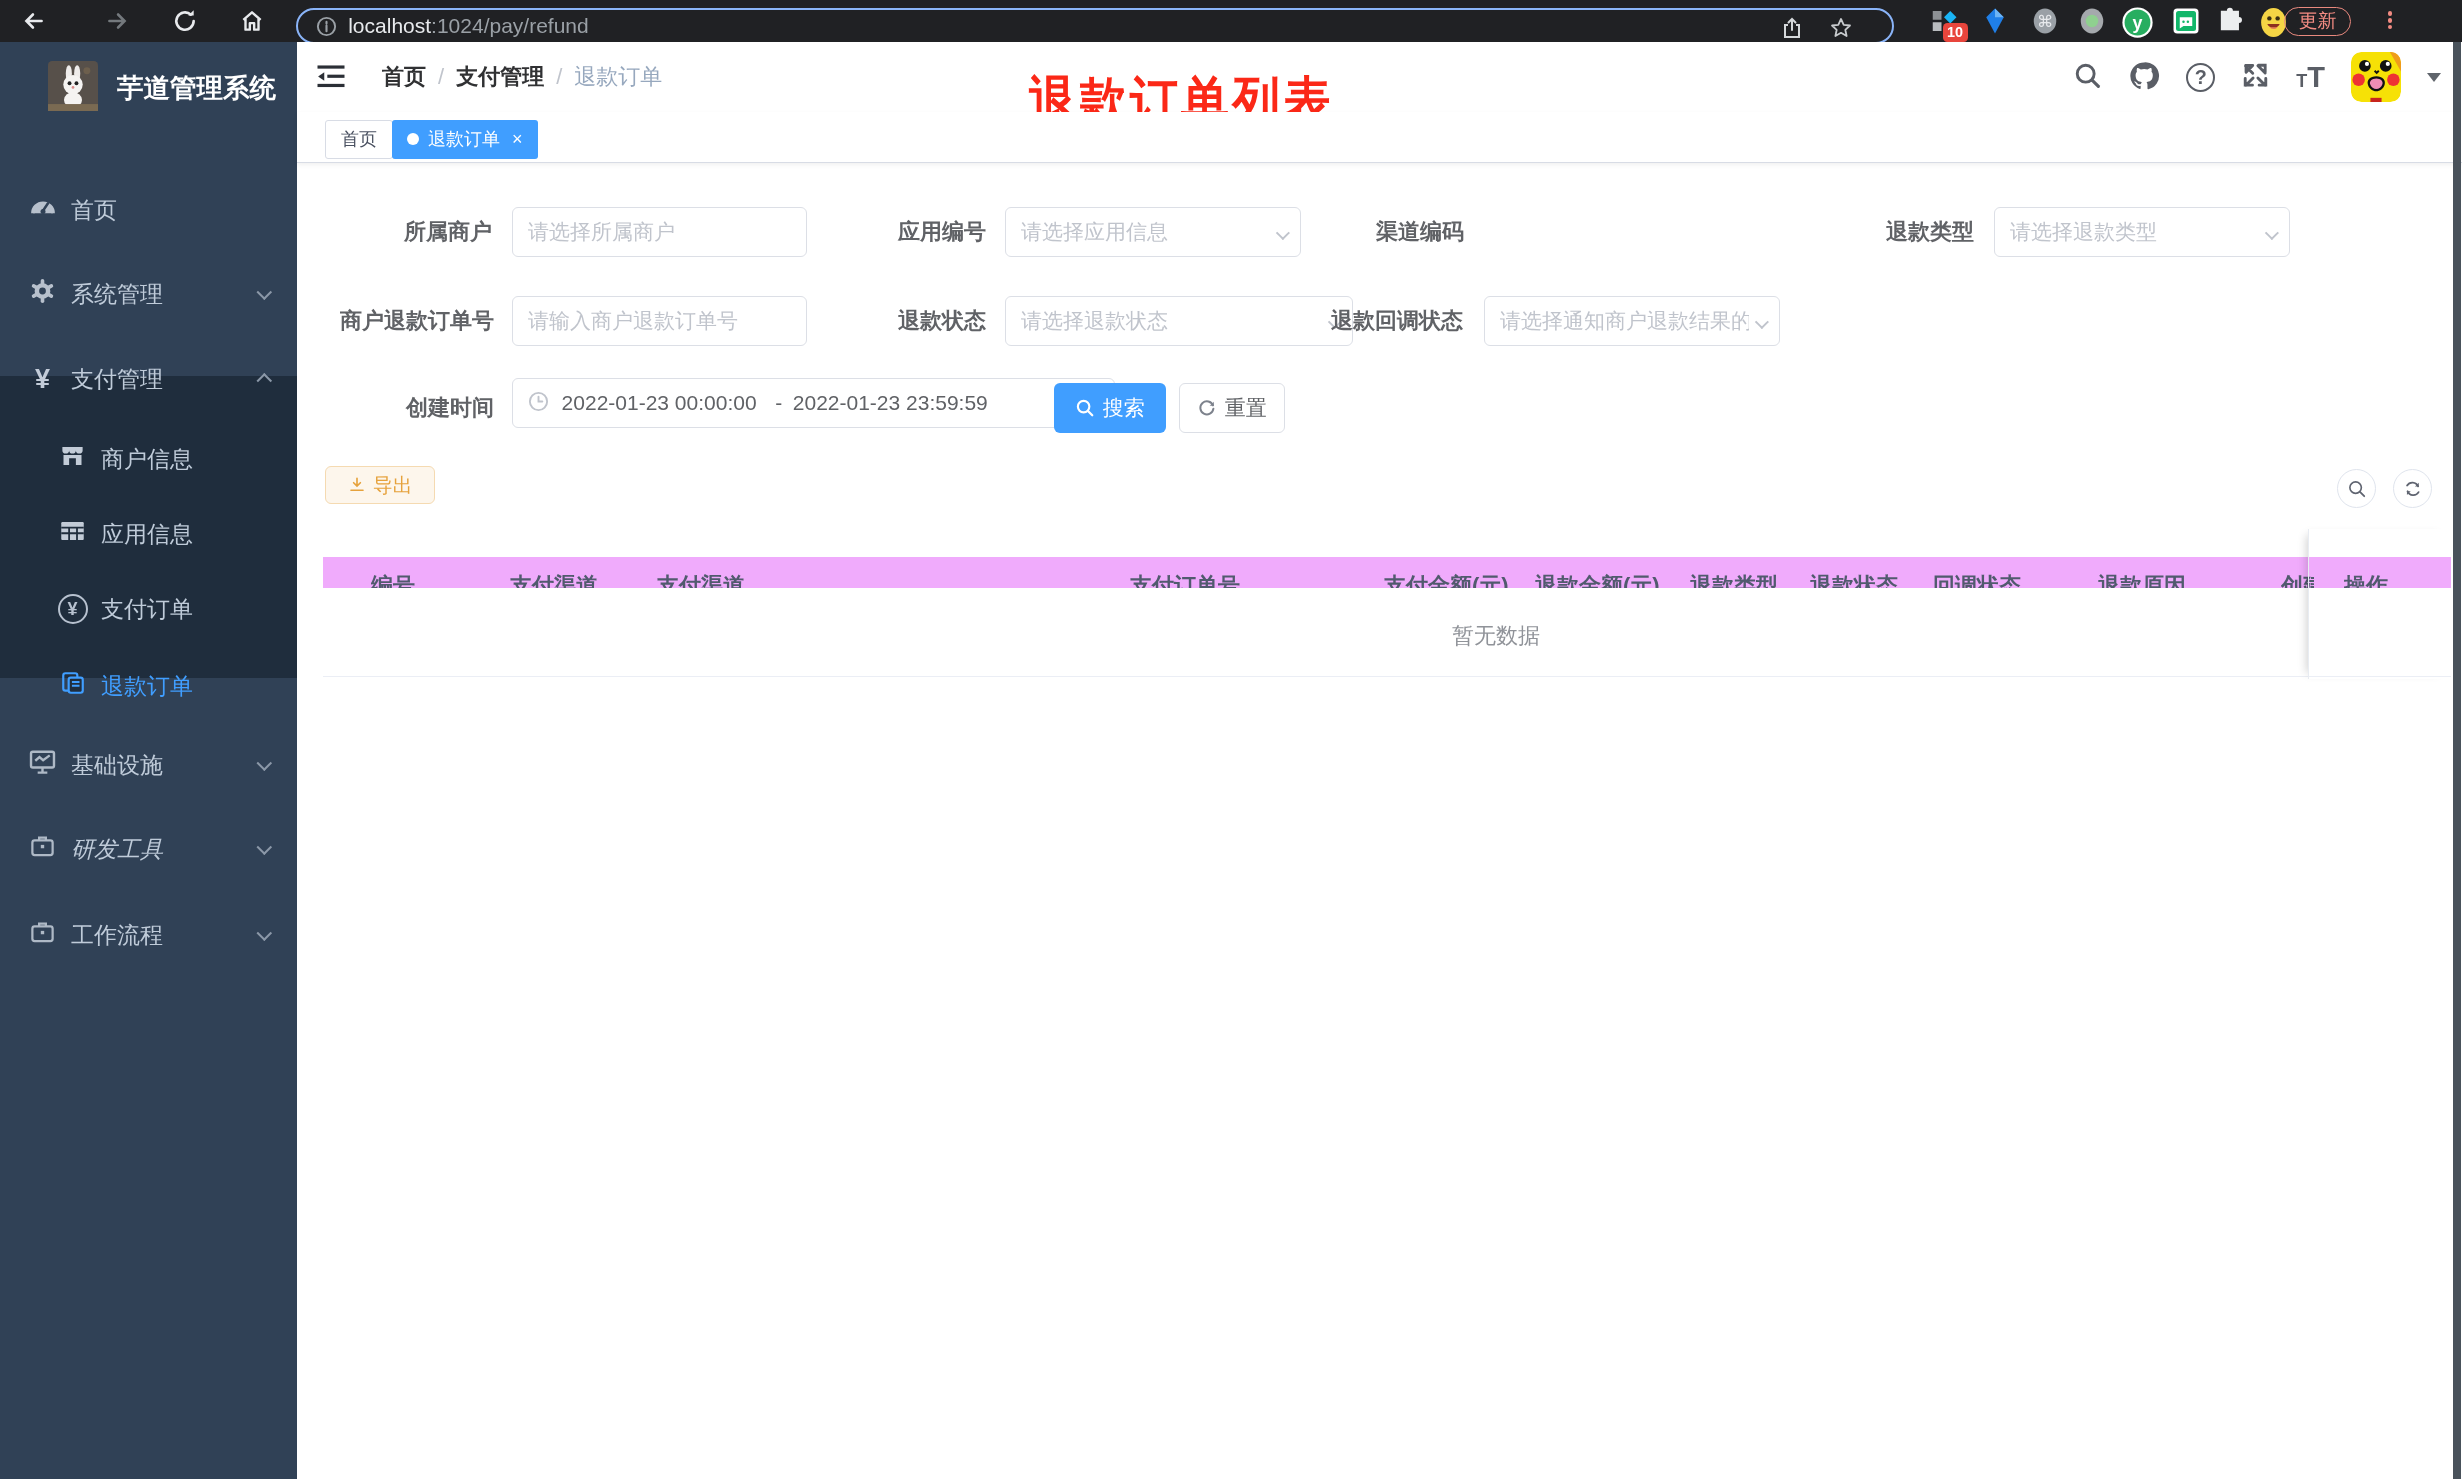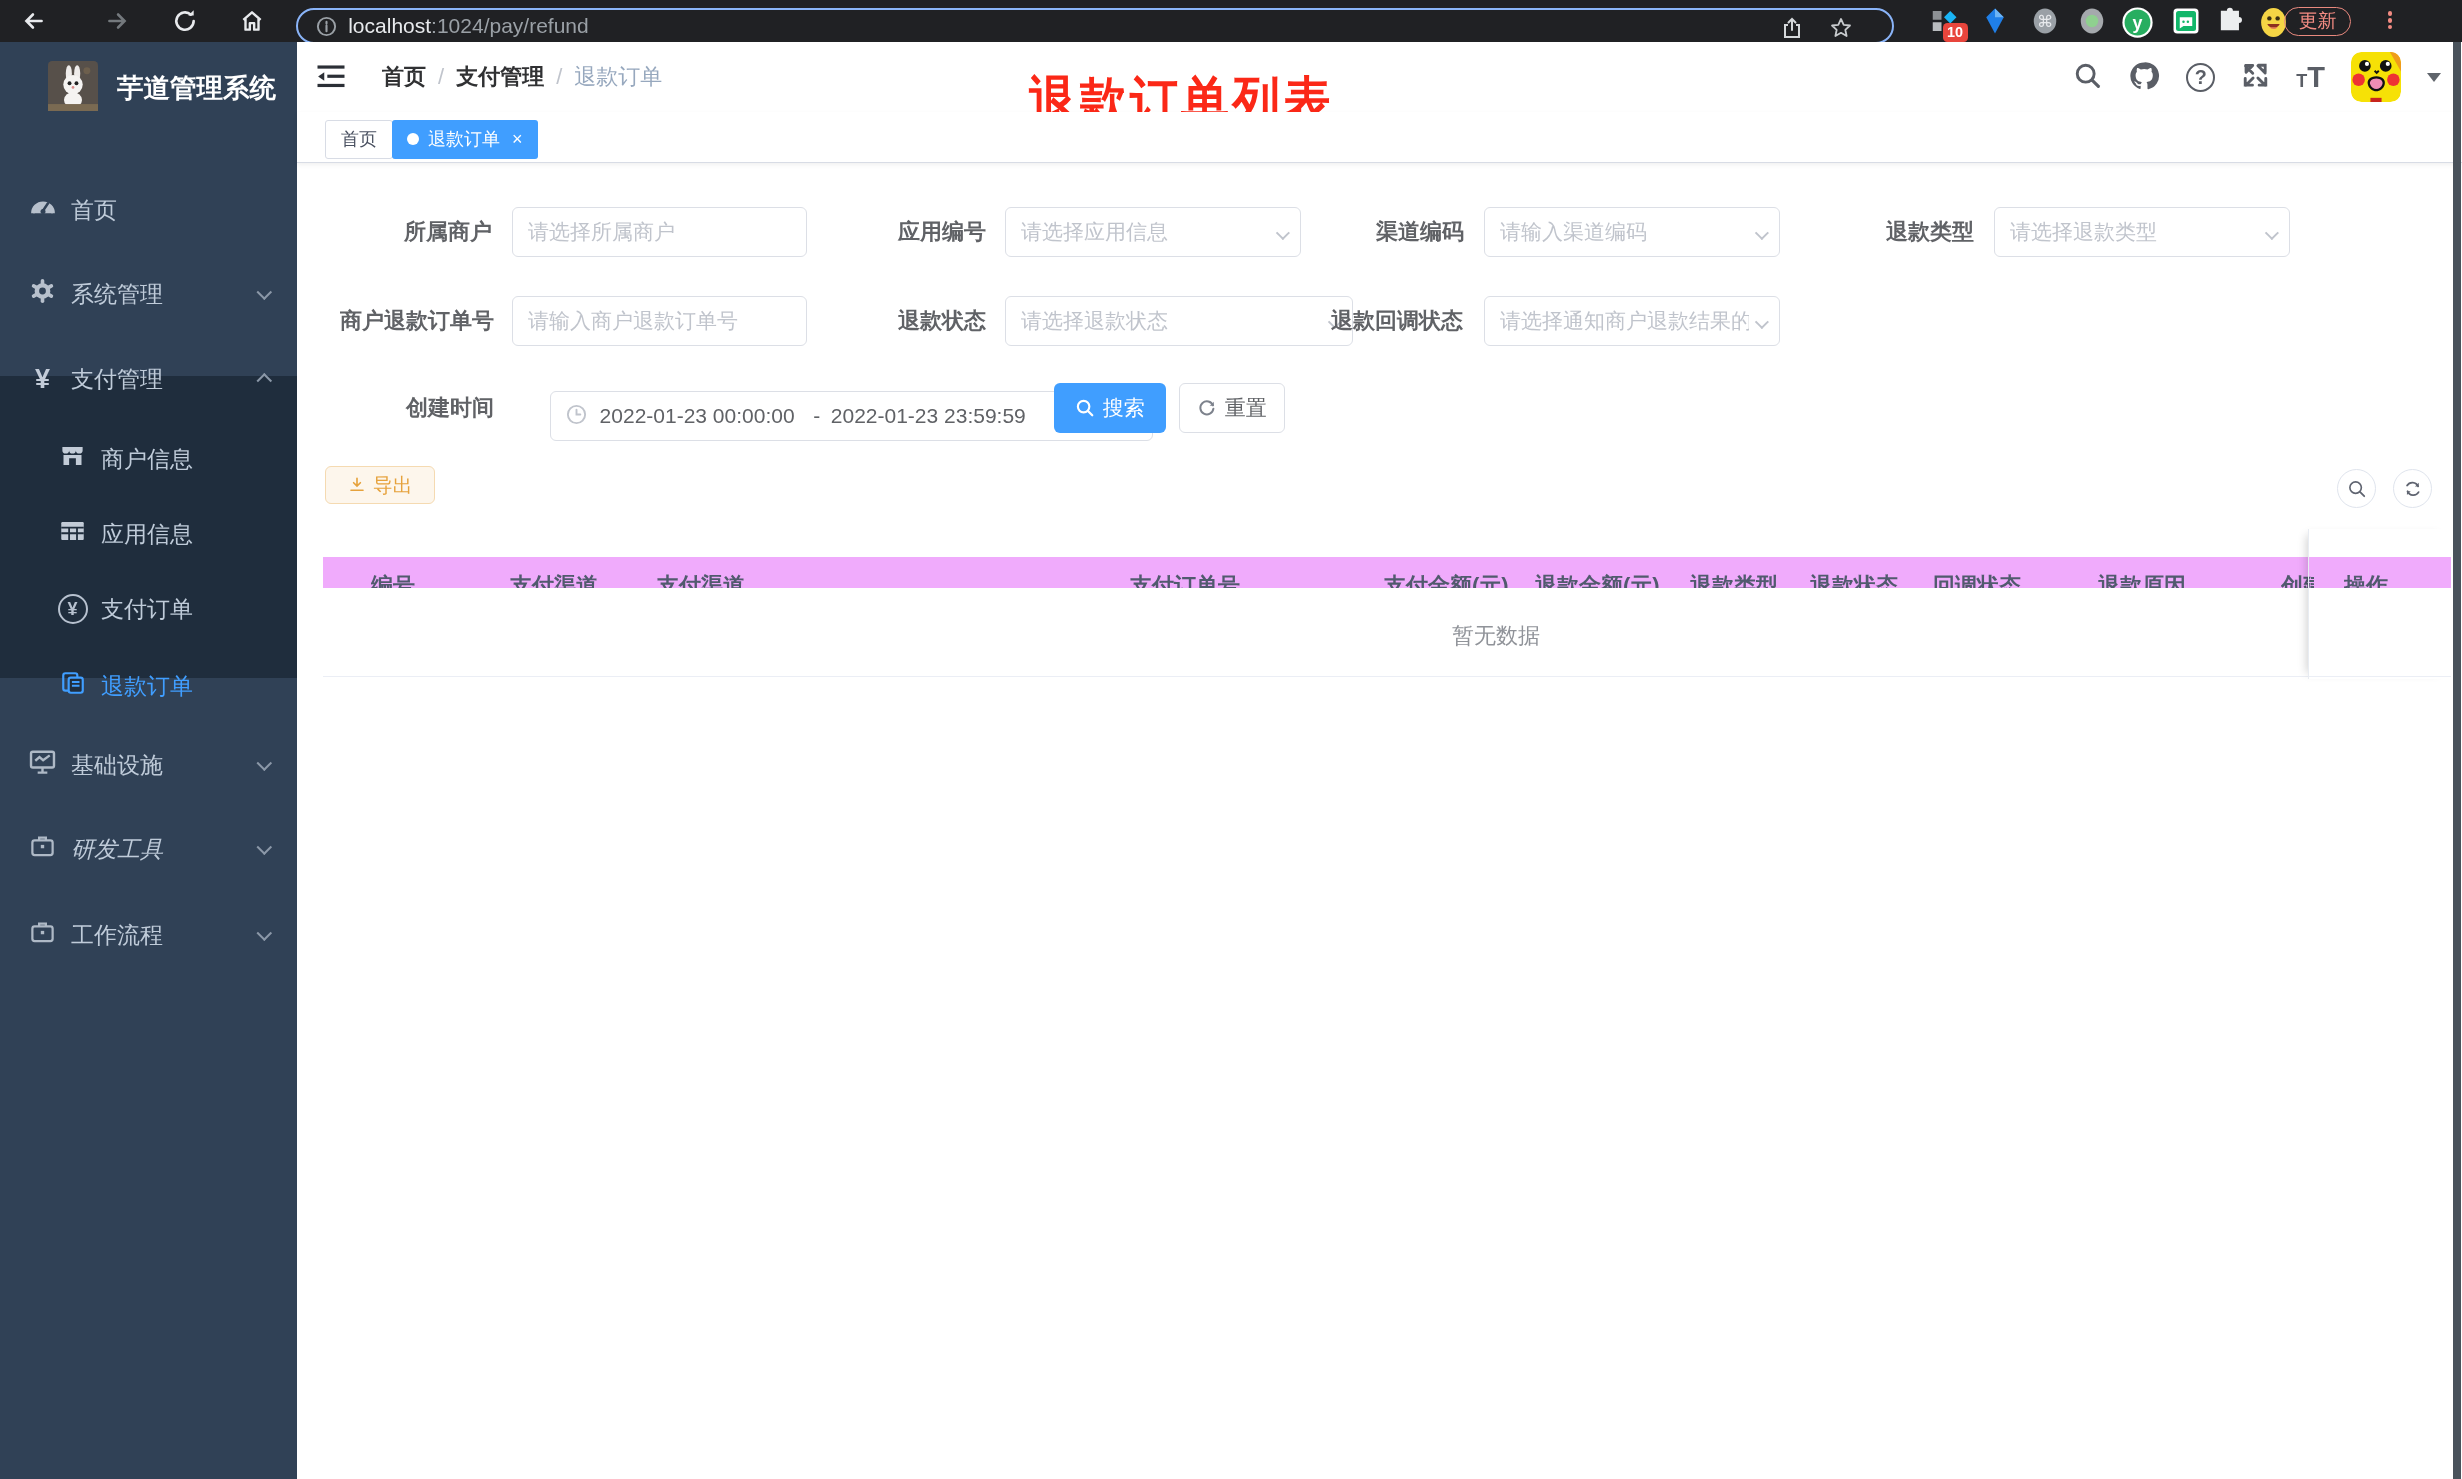--- a/index.html
+++ b/index.html
@@ -397,24 +397,20 @@
     <input placeholder="请选择所属商户" style="">
   </div>
 
   <div class="flabel" style="left:794px; top:207px; width:192px;">应用编号</div>
   <div class="fbox" style="left:1005px; top:207px; width:296px;">
     <input placeholder="请选择应用信息" style="">
     <span class="selarrow"></span>
   </div>
 
   <div class="flabel" style="left:1272px; top:207px; width:192px;">渠道编码</div>
-  <div class="fbox" style="left:1484px; top:207px; width:296px;">
-    <input placeholder="请输入渠道编码" style="">
-    <span class="selarrow"></span>
-  </div>
 
   <div class="flabel" style="left:1782px; top:207px; width:192px;">退款类型</div>
   <div class="fbox" style="left:1994px; top:207px; width:296px;">
     <input placeholder="请选择退款类型" style="">
     <span class="selarrow"></span>
   </div>
 
   <div class="flabel" style="left:287px; top:296px; width:207px;">商户退款订单号</div>
   <div class="fbox" style="left:512px; top:296px; width:295px;">
     <input placeholder="请输入商户退款订单号" style="">
@@ -426,21 +422,21 @@
     <span class="selarrow"></span>
   </div>
 
   <div class="flabel" style="left:1239px; top:296px; width:224px;">退款回调状态</div>
   <div class="fbox" style="left:1484px; top:296px; width:296px;">
     <input style="padding-right: 30px;" placeholder="请选择通知商户退款结果的">
     <span class="selarrow"></span>
   </div>
 
   <div class="flabel" style="left:302px; top:383px; width:192px;">创建时间</div>
-  <div class="fbox" style="left:512px; top:391px; width:603px;margin-left:38px;">
+  <div class="fbox" style="left:512px; top:378px; width:603px;">
     <span style="margin-left:13.6px; flex:none;">
       <svg width="23" height="23" viewBox="0 0 24 24">
           <circle cx="12" cy="12" r="9" stroke="#c0c4cc" stroke-width="2" fill="none"></circle>
           <path d="M12 7v5h4" stroke="#c0c4cc" stroke-width="2" fill="none" stroke-linecap="round"></path>
         </svg>
     </span>
     <span class="datetext" style="margin-left:12px; width:203px; overflow:hidden;">2022-01-23 00:00:00</span>
     <span class="datetext" style="margin:0 10.6px; color:#606266;">-</span>
     <span class="datetext" style="width:201px; overflow:hidden;">2022-01-23 23:59:59</span>
   </div>

